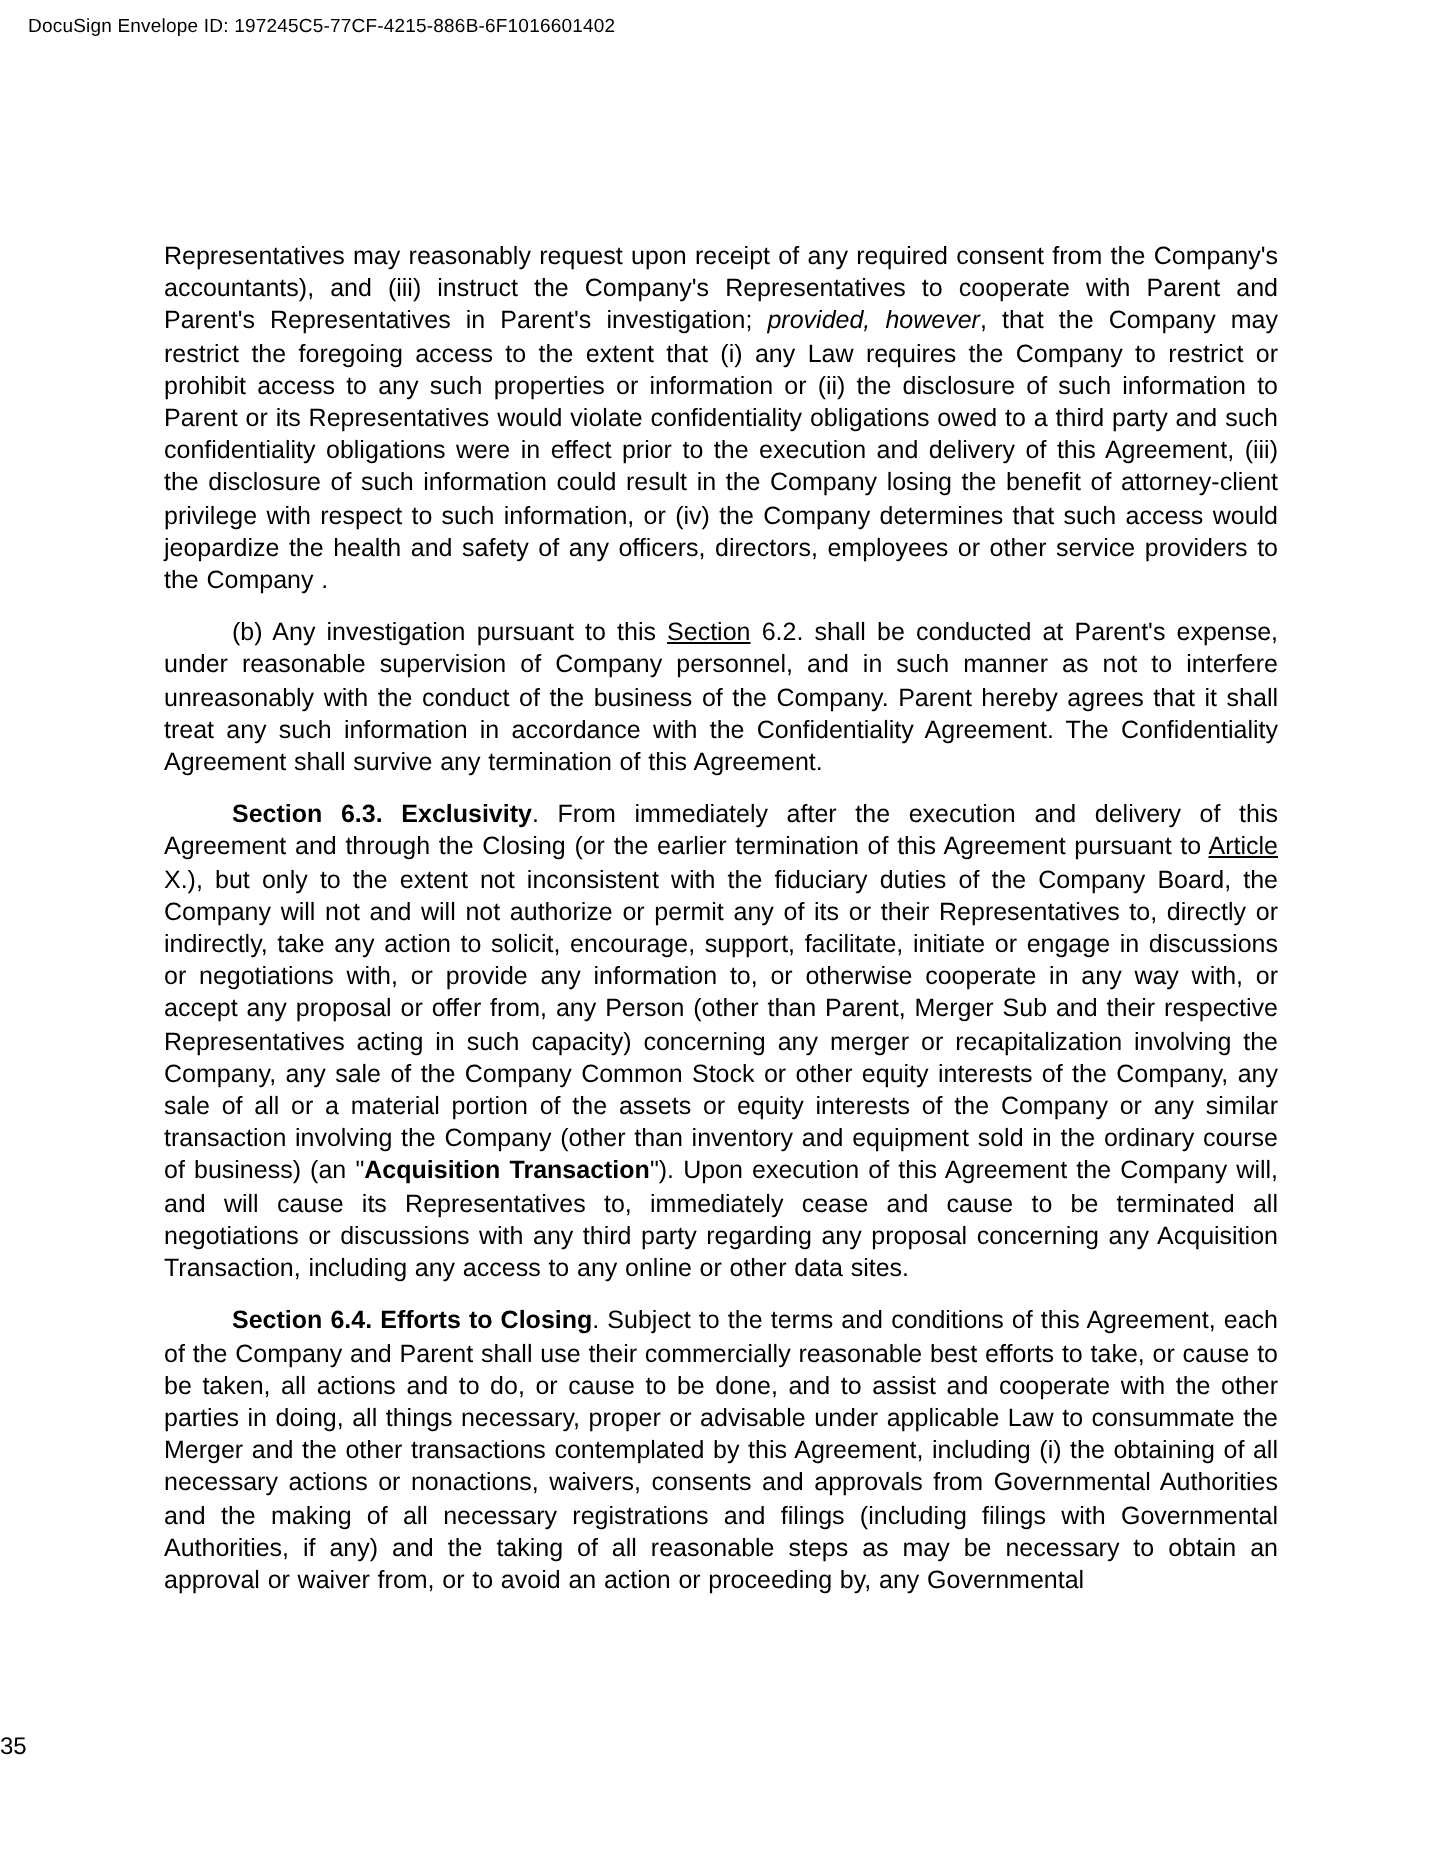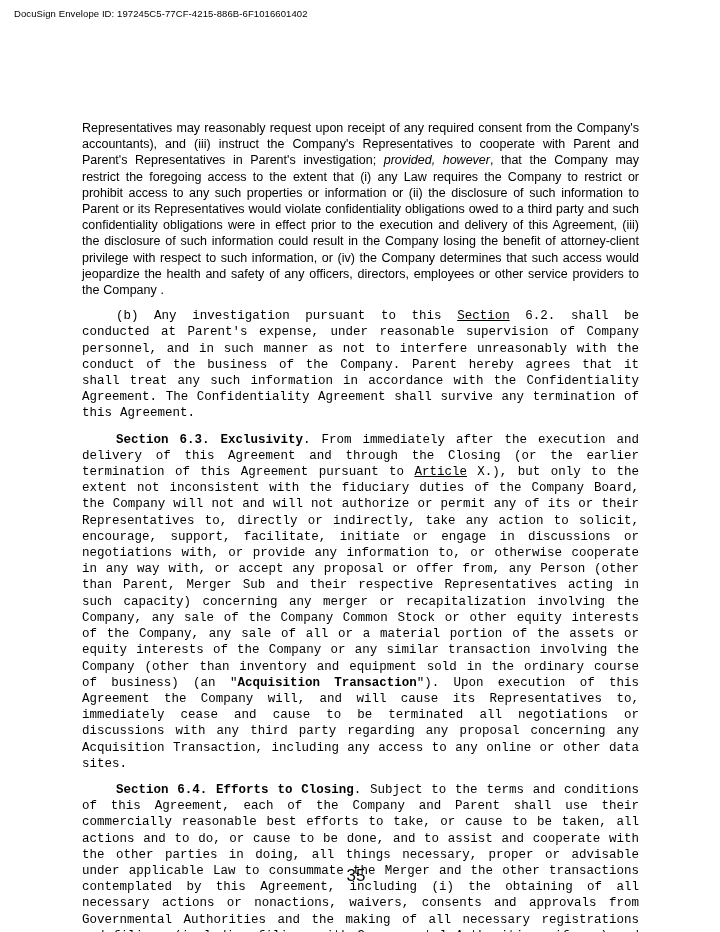--- a/index.html
+++ b/index.html
@@ -38,32 +38,31 @@
     line-height: 16.2px;
     text-align: justify;
     word-spacing: 0.4px;
     margin-top: 36px;
   }
   .para {
     margin: 0 0 10px 0;
   }
   .para.indent {
     text-indent: 34px;
-    font-family: Liberation Mono, monospace;
   }
   .b { font-weight: bold; }
   .i { font-style: italic; }
   .u { text-decoration: underline; }
   .footer {
     position: absolute;
     left: 0;
     top: 866px;
     width: 712px;
-    text-align: center;
-    font-size: 17px;
+    text-align: left;
+    font-size: 12px;
   }
 </style>
 </head>
 <body>
 
 <div class="page">
   <div class="docusign-header">DocuSign Envelope ID: 197245C5-77CF-4215-886B-6F1016601402</div>
 
   <div class="content">
       <p class="para"><span>Representatives may reasonably request upon receipt of any required consent from the Company's accountants), and (iii) instruct the Company's Representatives to cooperate with Parent and Parent's Representatives in Parent's investigation; </span><span class="i">provided, however</span><span>, that the Company may restrict the foregoing access to the extent that (i) any Law requires the Company to restrict or prohibit access to any such properties or information or (ii) the disclosure of such information to Parent or its Representatives would violate confidentiality obligations owed to a third party and such confidentiality obligations were in effect prior to the execution and delivery of this Agreement, (iii) the disclosure of such information could result in the Company losing the benefit of attorney-client privilege with respect to such information, or (iv) the Company determines that such access would jeopardize the health and safety of any officers, directors, employees or other service providers to the Company .</span></p>

